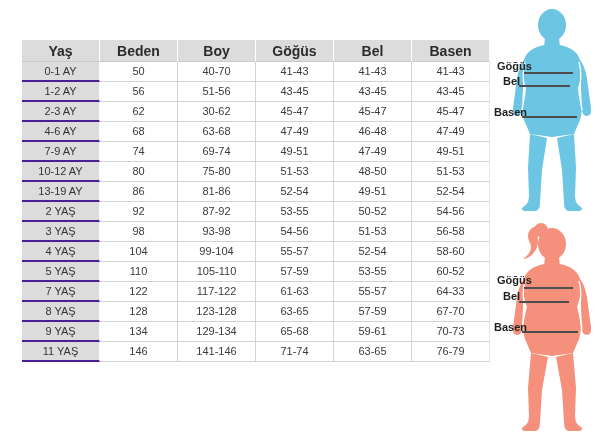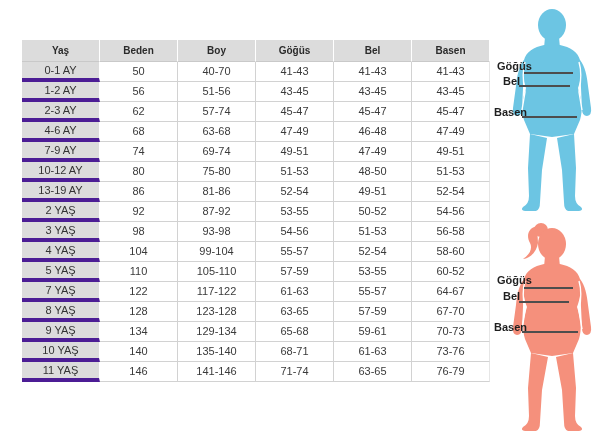--- a/index.html
+++ b/index.html
@@ -11,31 +11,31 @@
   .canvas{
     position:relative;width:600px;height:445px;background:#ffffff;overflow:hidden;
     font-family:"Liberation Sans", sans-serif;color:var(--text);
   }
   table.size-table{
     position:absolute;left:22px;top:40px;width:468px;
     border-collapse:separate;border-spacing:0;table-layout:fixed;
   }
   table.size-table th{
     background:var(--header-bg);
-    height:22px;padding:0;font-size:10px;font-weight:bold;color:#2b2b2b;
+    height:22px;padding:0;font-size:14px;font-weight:bold;color:#2b2b2b;
     border-right:1px solid #ffffff;border-bottom:1px solid #c9c9c9;
     text-align:center;vertical-align:middle;box-sizing:border-box;
   }
   table.size-table td{
     height:20px;padding:0;font-size:11px;text-align:center;vertical-align:middle;
     box-sizing:border-box;line-height:1;
   }
   td.rowhead{
     background:var(--header-bg);font-size:10.5px;color:#333;
-    border-right:1px solid #ffffff;border-bottom:4px solid #4c1d95;
+    border-right:1px solid #ffffff;border-bottom:2px solid #4c1d95;
   }
   td.data{
     background:#ffffff;color:#3a3a3a;
     border-right:1px solid var(--cell-border);border-bottom:1px solid var(--cell-border);
   }
   td.data:last-child{border-right:1px solid #e6e6e6;}
   .figure{position:absolute;}
   .fig-boy{left:492px;top:8px;width:110px;height:210px;}
   .fig-girl{left:492px;top:222px;width:110px;height:218px;}
   .m-label{
@@ -73,21 +73,21 @@
           <td class="rowhead">1-2 AY</td>
           <td class="data">56</td>
           <td class="data">51-56</td>
           <td class="data">43-45</td>
           <td class="data">43-45</td>
           <td class="data">43-45</td>
         </tr>
         <tr>
           <td class="rowhead">2-3 AY</td>
           <td class="data">62</td>
-          <td class="data">57-74</td>
+          <td class="data">30-62</td>
           <td class="data">45-47</td>
           <td class="data">45-47</td>
           <td class="data">45-47</td>
         </tr>
         <tr>
           <td class="rowhead">4-6 AY</td>
           <td class="data">68</td>
           <td class="data">63-68</td>
           <td class="data">47-49</td>
           <td class="data">46-48</td>
@@ -148,45 +148,37 @@
           <td class="data">57-59</td>
           <td class="data">53-55</td>
           <td class="data">60-52</td>
         </tr>
         <tr>
           <td class="rowhead">7 YAŞ</td>
           <td class="data">122</td>
           <td class="data">117-122</td>
           <td class="data">61-63</td>
           <td class="data">55-57</td>
-          <td class="data">64-67</td>
+          <td class="data">64-33</td>
         </tr>
         <tr>
           <td class="rowhead">8 YAŞ</td>
           <td class="data">128</td>
           <td class="data">123-128</td>
           <td class="data">63-65</td>
           <td class="data">57-59</td>
           <td class="data">67-70</td>
         </tr>
         <tr>
           <td class="rowhead">9 YAŞ</td>
           <td class="data">134</td>
           <td class="data">129-134</td>
           <td class="data">65-68</td>
           <td class="data">59-61</td>
           <td class="data">70-73</td>
-        </tr>
-        <tr>
-          <td class="rowhead">10 YAŞ</td>
-          <td class="data">140</td>
-          <td class="data">135-140</td>
-          <td class="data">68-71</td>
-          <td class="data">61-63</td>
-          <td class="data">73-76</td>
         </tr>
         <tr>
           <td class="rowhead">11 YAŞ</td>
           <td class="data">146</td>
           <td class="data">141-146</td>
           <td class="data">71-74</td>
           <td class="data">63-65</td>
           <td class="data">76-79</td>
         </tr>
       </tbody>

